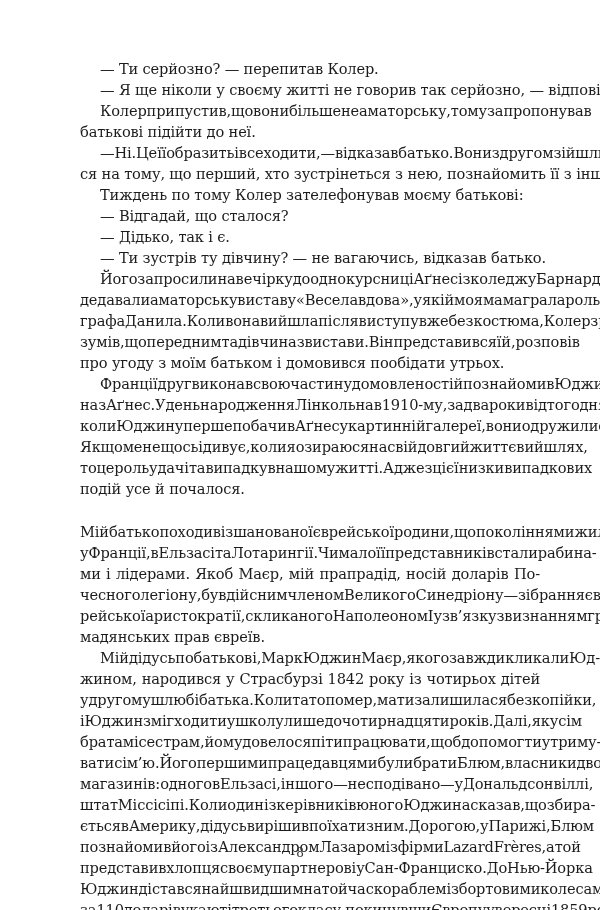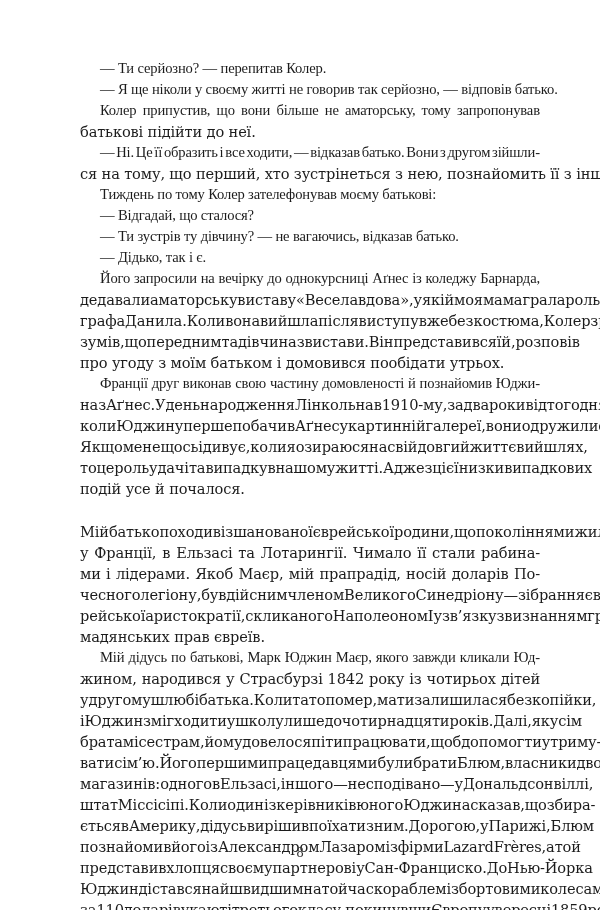--- a/index.html
+++ b/index.html
@@ -9,21 +9,21 @@
     font-family: "DejaVu Serif", "Liberation Serif", serif;
     font-size: 14.6px; color: #1c1c1c;
     letter-spacing: -0.15px;
   }
   .line {
     height: 21px; line-height: 21px; white-space: nowrap;
     display: flex; justify-content: space-between;
     font-size: 14.6px;
   }
   .line.last { display: block; }
-  .line.indent { padding-left: 20px; font-family: Liberation Serif, serif; }
+  .line.indent { padding-left: 20px; }
   .line.blank { height: 22px; }
   .line span.w { display: inline-block; }
   .pagenum {
     position: absolute; left: 0; width: 600px; top: 846px; text-align: center;
     font-family: "DejaVu Serif", "Liberation Serif", serif; font-size: 12px; color: #333;
   }
 </style>
 </head>
 <body>
 
@@ -55,22 +55,22 @@
       <span class="w">відказав</span>
       <span class="w">батько.</span>
       <span class="w">Вони</span>
       <span class="w">з</span>
       <span class="w">другом</span>
       <span class="w">зійшли-</span>
     </div>
     <div class="line last">ся на тому, що перший, хто зустрінеться з нею, познайомить її з іншим.</div>
     <div class="line indent last">Тиждень по тому Колер зателефонував моєму батькові:</div>
     <div class="line indent last">— Відгадай, що сталося?</div>
+    <div class="line indent last">— Дідько, так і є.</div>
     <div class="line indent last">— Ти зустрів ту дівчину? — не вагаючись, відказав батько.</div>
-    <div class="line indent last">— Дідько, так і є.</div>
     <div class="line indent">
       <span class="w">Його</span>
       <span class="w">запросили</span>
       <span class="w">на</span>
       <span class="w">вечірку</span>
       <span class="w">до</span>
       <span class="w">однокурсниці</span>
       <span class="w">Аґнес</span>
       <span class="w">із</span>
       <span class="w">коледжу</span>
@@ -206,20 +206,21 @@
     </div>
     <div class="line">
       <span class="w">у</span>
       <span class="w">Франції,</span>
       <span class="w">в</span>
       <span class="w">Ельзасі</span>
       <span class="w">та</span>
       <span class="w">Лотарингії.</span>
       <span class="w">Чимало</span>
       <span class="w">її</span>
+      <span class="w">представників</span>
       <span class="w">стали</span>
       <span class="w">рабина-</span>
     </div>
     <div class="line">
       <span class="w">ми</span>
       <span class="w">і</span>
       <span class="w">лідерами.</span>
       <span class="w">Якоб</span>
       <span class="w">Маєр,</span>
       <span class="w">мій</span>

